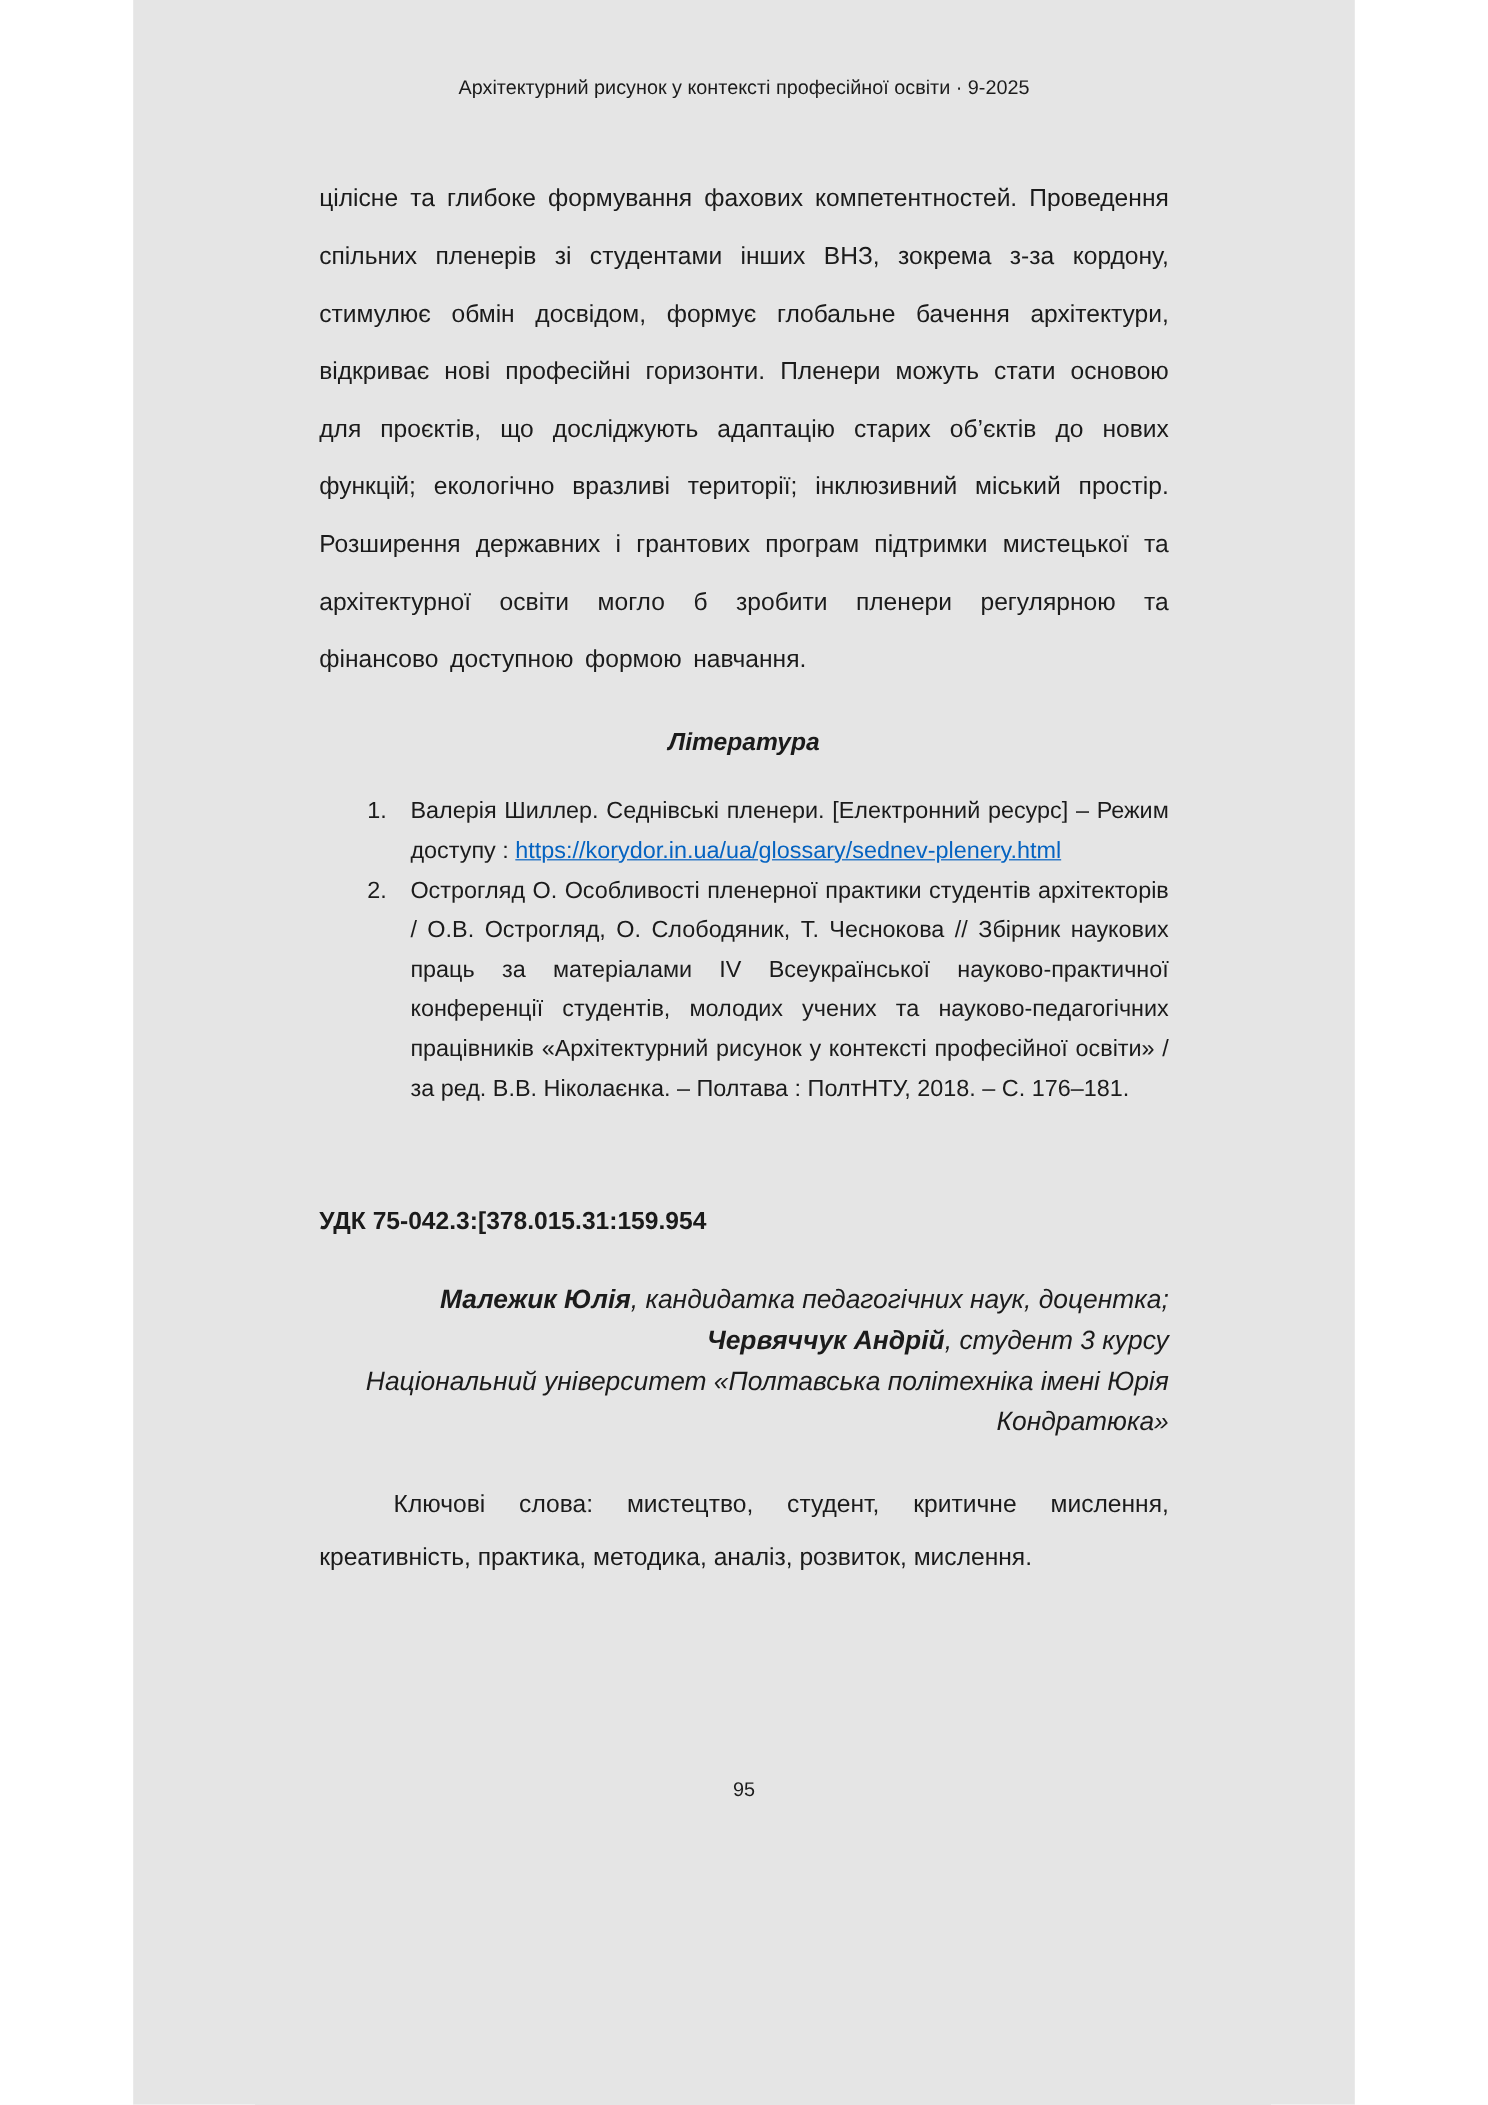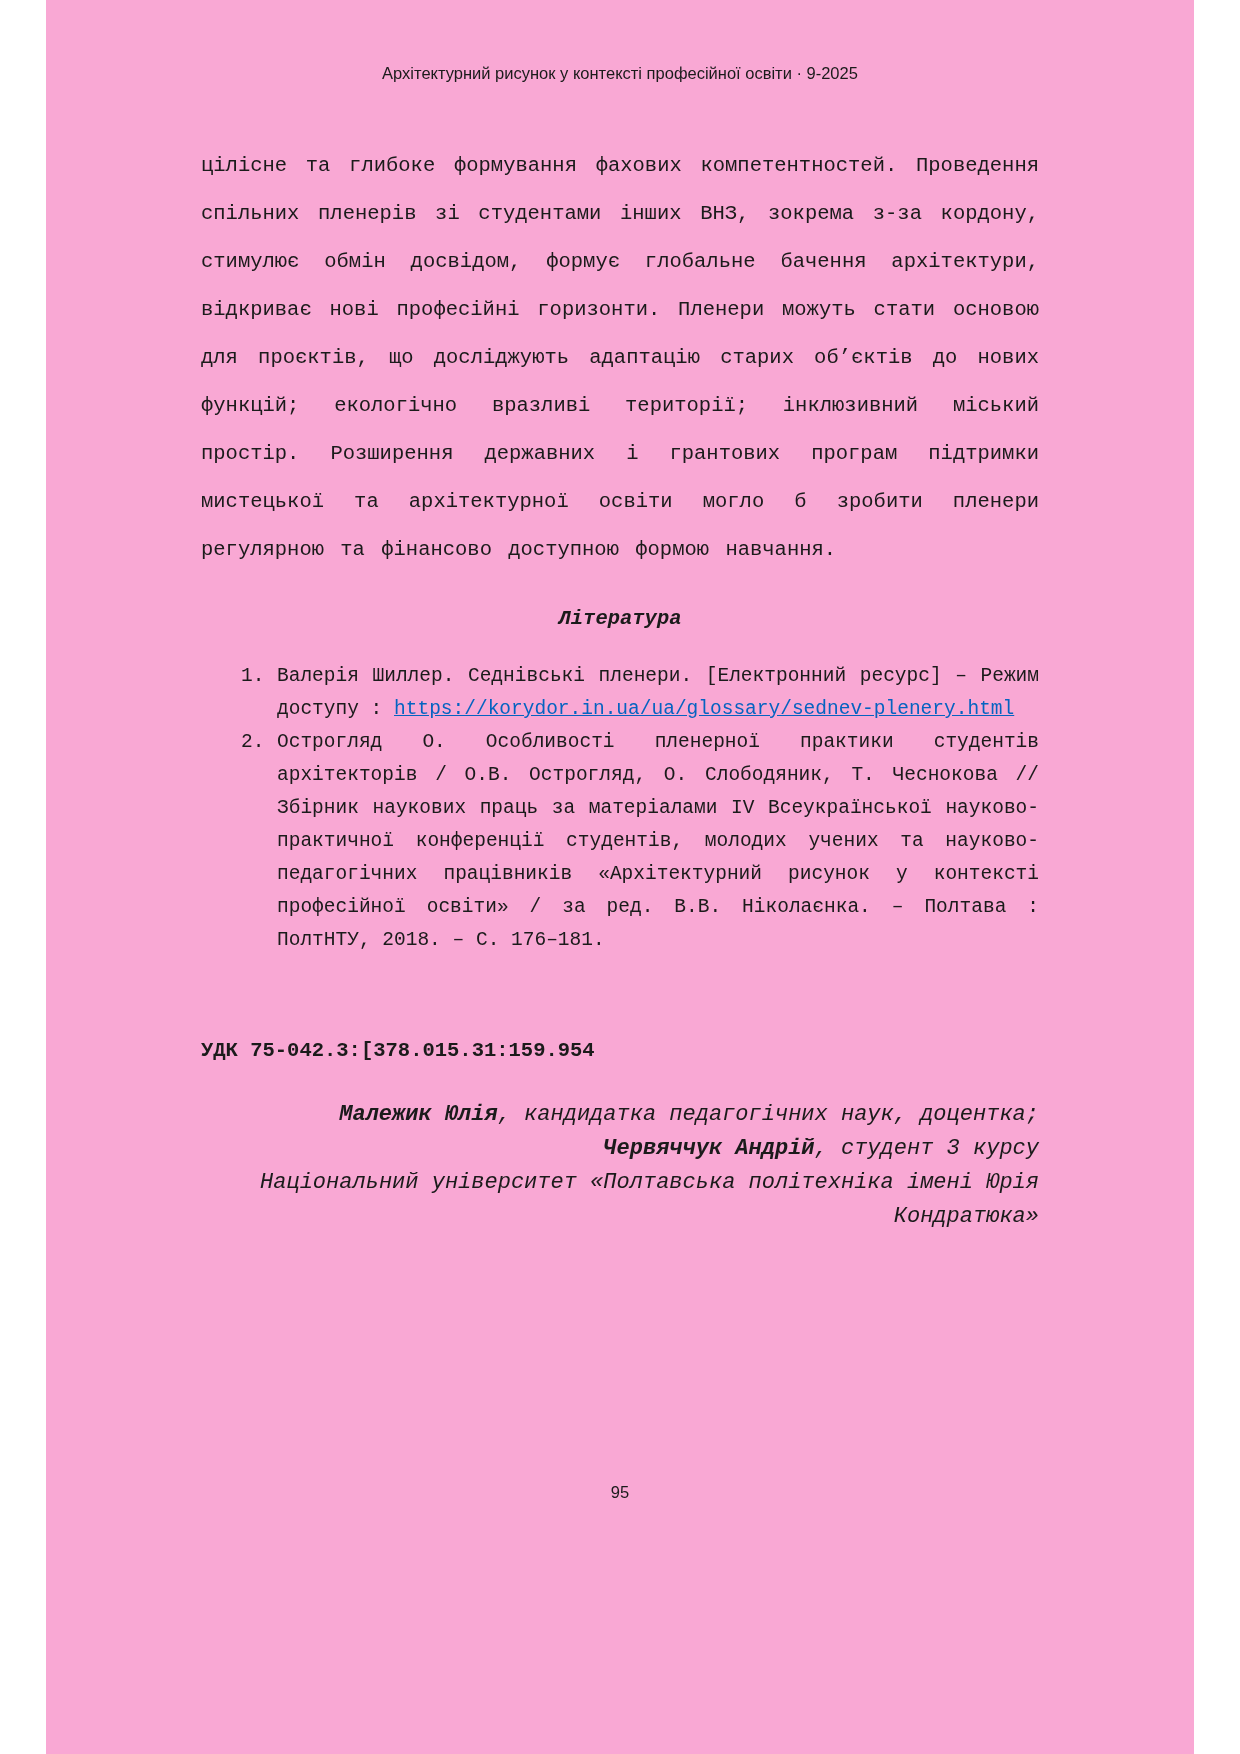--- a/index.html
+++ b/index.html
@@ -2,38 +2,37 @@
 <html><head>
 <meta charset="utf-8">
 <style>
   html, body {
     margin: 0;
     padding: 0;
     background: #ffffff;
   }
   .page {
     position: relative;
-    width: 1148px;
+    width: 1018px;
     height: 1754px;
     margin: 0 auto;
-    background: #f9a8d4;
+    background: #e5e5e5;
     font-family: "Liberation Sans", sans-serif;
     color: #1b1b1b;
     overflow: hidden;
     box-sizing: border-box;
   }
   .running-header {
     padding-top: 62px;
     text-align: center;
     font-size: 16.5px;
     line-height: 22px;
   }
   .content {
     margin: 0 155px;
-    font-family: Liberation Mono, monospace;
   }
   .closing-par {
     margin: 58px 0 0 0;
     font-size: 20.5px;
     line-height: 48px;
     text-align: justify;
     word-spacing: 4px;
   }
   .lit-heading {
     margin: 30px 0 0 0;
@@ -145,18 +144,19 @@
     <div class="authors">
       <div class="author-line"><span class="author-name">Малежик Юлія</span><span>, кандидатка педагогічних наук, доцентка;</span></div>
       <div class="author-line"><span class="author-name">Червяччук Андрій</span><span>, студент 3 курсу</span></div>
       <div class="affiliation">Національний університет «Полтавська політехніка імені Юрія Кондратюка»</div>
     </div>
 
     <h1 class="title">
     </h1>
 
 
+    <p class="keywords"><span>Ключові слова:</span><span> мистецтво, студент, критичне мислення, креативність, практика, методика, аналіз, розвиток, мислення.</span></p>
 
   </div>
 
   <div class="page-number">95</div>
 
 </div>
 
 </body></html>

